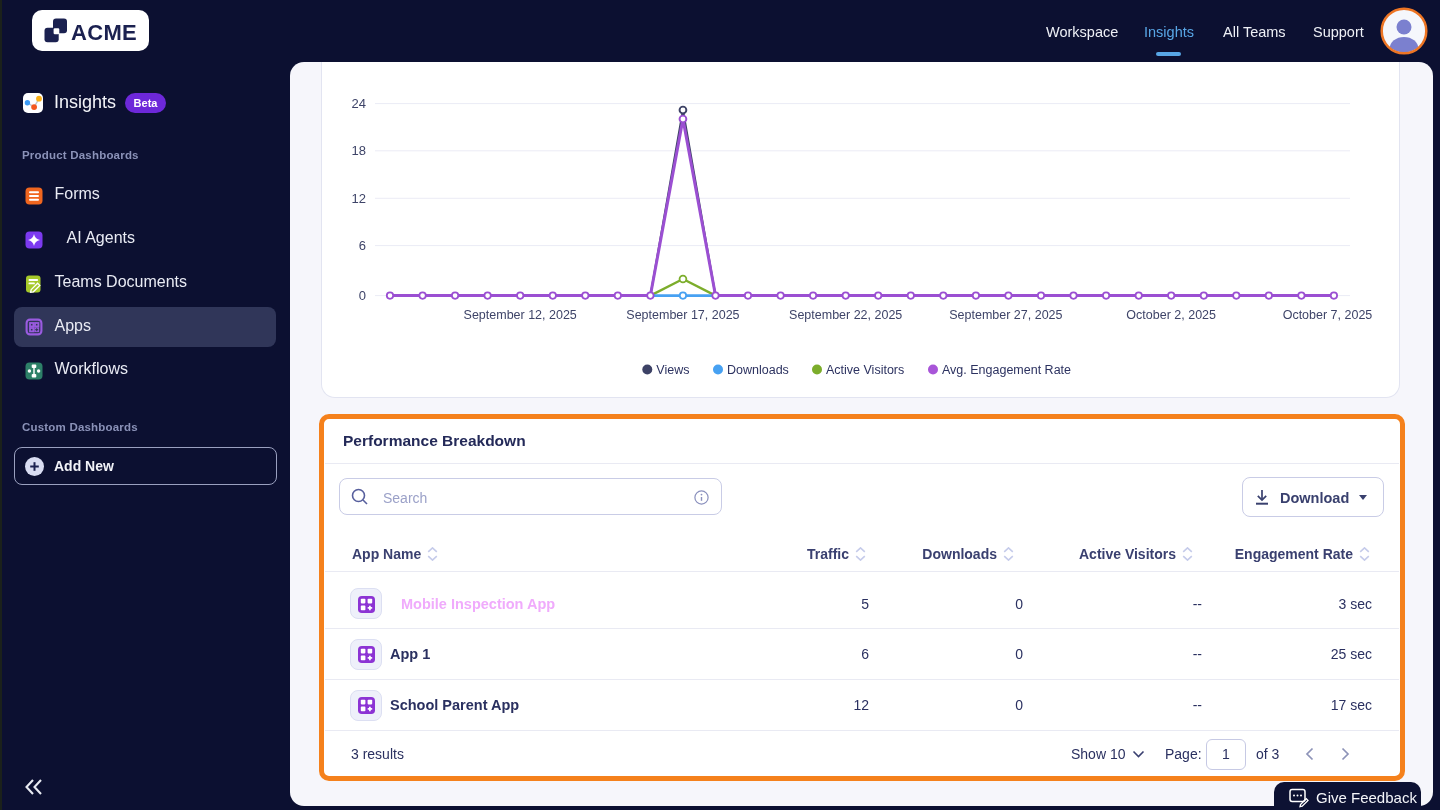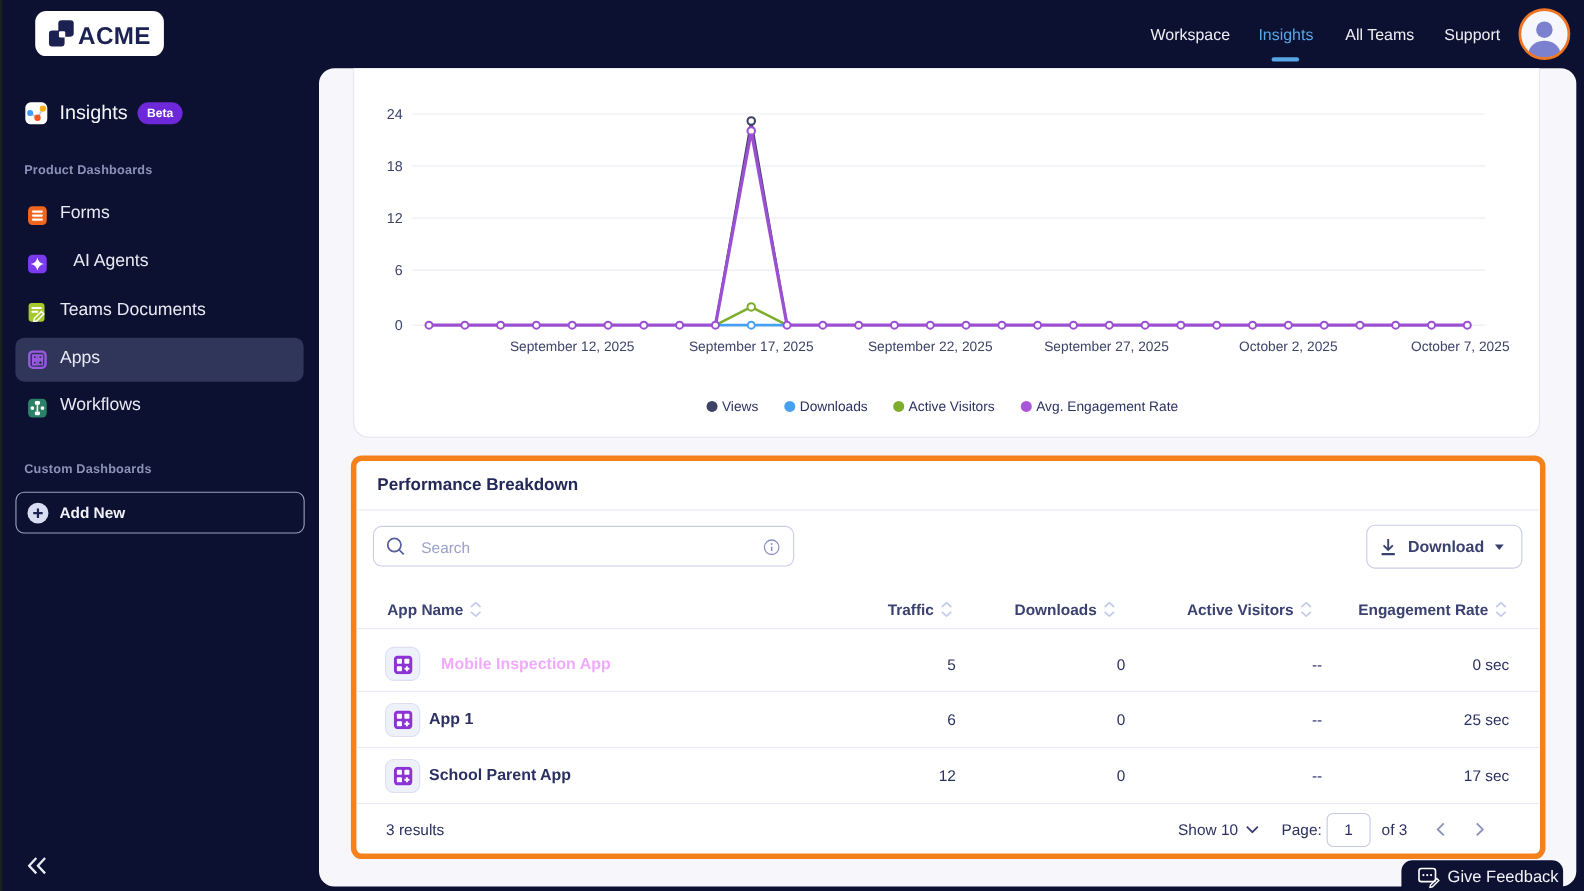--- a/index.html
+++ b/index.html
@@ -218,21 +218,21 @@
  <rect x="2.8" y="2.8" width="4.6" height="4.6" rx="0.8" fill="#fff"></rect>
  <rect x="9.6" y="2.8" width="4.6" height="4.6" rx="0.8" fill="#fff"></rect>
  <rect x="2.8" y="9.6" width="4.6" height="4.6" rx="0.8" fill="#fff"></rect>
  <line x1="9.7" y1="11.9" x2="14.2" y2="11.9" stroke="#fff" stroke-width="1.7"></line>
  <line x1="11.9" y1="9.7" x2="11.9" y2="14.2" stroke="#fff" stroke-width="1.7"></line>
 </svg>
 <div class="abs" style="left:390px;top:595.8px;font-size:14.5px;font-weight:700;color:#f0abfc;margin-left:11px;">Mobile Inspection App</div>
 <div class="abs" style="right:571px;top:595.8px;font-size:14px;color:#2a3060;">5</div>
 <div class="abs" style="right:417px;top:595.8px;font-size:14px;color:#2a3060;">0</div>
 <div class="abs" style="right:238px;top:595.8px;font-size:14px;color:#2a3060;">--</div>
-<div class="abs" style="right:68px;top:595.8px;font-size:14px;color:#2a3060;">0 sec</div>
+<div class="abs" style="right:68px;top:595.8px;font-size:14px;color:#2a3060;">3 sec</div>
 <div class="abs" style="left:350px;top:638.8px;width:32px;height:31px;background:#eef0fa;border:1px solid #dcdff2;border-radius:8px;"></div>
 <svg class="abs" style="left:357.5px;top:646.3px;" width="17" height="17" viewBox="0 0 17 17">
  <rect x="0" y="0" width="17" height="17" rx="3.8" fill="#8c33d4"></rect>
  <rect x="2.8" y="2.8" width="4.6" height="4.6" rx="0.8" fill="#fff"></rect>
  <rect x="9.6" y="2.8" width="4.6" height="4.6" rx="0.8" fill="#fff"></rect>
  <rect x="2.8" y="9.6" width="4.6" height="4.6" rx="0.8" fill="#fff"></rect>
  <line x1="9.7" y1="11.9" x2="14.2" y2="11.9" stroke="#fff" stroke-width="1.7"></line>
  <line x1="11.9" y1="9.7" x2="11.9" y2="14.2" stroke="#fff" stroke-width="1.7"></line>
 </svg>
 <div class="abs" style="left:390px;top:646.3px;font-size:14.5px;font-weight:700;color:#2a3060;">App 1</div>

